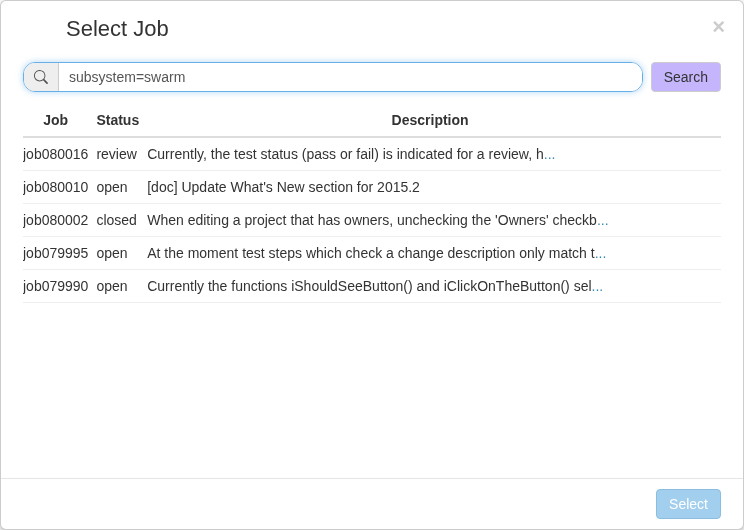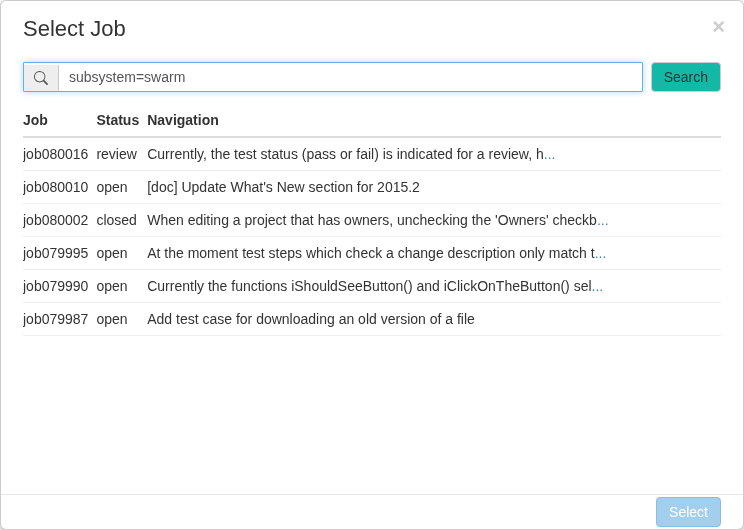--- a/index.html
+++ b/index.html
@@ -17,20 +17,21 @@
       box-shadow: 0 5px 15px rgba(0,0,0,0.3);
       display: flex;
       flex-direction: column;
       background: #fff;
     }
     .modal-header {
       padding: 15px 18px 12px 22px;
       display: flex;
       justify-content: space-between;
       align-items: flex-start;
+      margin-left: 43px;
     }
     .modal-title {
       font-size: 22px;
       font-weight: 500;
       color: #333;
     }
     .close-btn {
       color: #ccc;
       font-size: 22px;
       font-weight: bold;
@@ -49,44 +50,43 @@
     }
     .search-row {
       display: flex;
       gap: 8px;
       margin-bottom: 12px;
     }
     .input-group {
       display: flex;
       flex: 1;
       border: 1px solid #66afe9;
-      border-radius: 1px;
+      border-radius: 12px;
       box-shadow: 0 0 6px rgba(102,175,233,.5);
       overflow: hidden;
-      align-items: flex-end;
     }
     .input-addon {
       background: #eee;
       border-right: 1px solid #ccc;
       padding: 6px 10px;
       color: #555;
       display: flex;
       align-items: center;
     }
     .search-input {
       flex: 1;
       border: none;
       outline: none;
       padding: 6px 10px;
       font-size: 14px;
       color: #555;
     }
     .btn {
       border: 1px solid #ccc;
-      background: #14b8a6;
+      background: #c4b5fd;
       border-radius: 4px;
       padding: 6px 12px;
       font-size: 14px;
       color: #333;
       cursor: pointer;
     }
     .btn-primary {
       background: #a3cfee;
       border-color: #8bbde0;
       color: #fff;
@@ -94,21 +94,21 @@
     .table-wrap {
       flex: 1;
       overflow-y: scroll;
       border-bottom: 0;
     }
     table {
       width: 100%;
       border-collapse: collapse;
     }
     th {
-      text-align: left;
+      text-align: center;
       font-weight: bold;
       padding: 8px 8px 8px 0;
       border-bottom: 2px solid #ddd;
       color: #333;
     }
     td {
       padding: 8px 8px 8px 0;
       border-bottom: 1px solid #eee;
       color: #333;
       white-space: nowrap;
@@ -120,21 +120,21 @@
     td.col-desc {
       max-width: 1px;
       width: 100%;
       margin-left: 24px;
     }
     .ellips {
       color: #3a87ad;
     }
     .modal-footer {
       border-top: 1px solid #e5e5e5;
-      padding: 2px 22px;
+      padding: 10px 22px;
       display: flex;
       justify-content: flex-end;
       gap: 8px;
     }
     
     .table-wrap::-webkit-scrollbar { width: 12px; }
     .table-wrap::-webkit-scrollbar-thumb { background: #c1c1c1; border-radius: 6px; }
     .table-wrap::-webkit-scrollbar-track { background: #f5f5f5; }
   </style>
 </head>
@@ -158,21 +158,21 @@
       </div>
       <button class="btn">Search</button>
     </div>
 
     <div class="table-wrap">
       <table>
         <thead>
           <tr>
             <th>Job</th>
             <th>Status</th>
-            <th>Navigation</th>
+            <th>Description</th>
           </tr>
         </thead>
         <tbody id="tbody">
             <tr>
               <td class="col-job">job080016</td>
               <td class="col-status">review</td>
               <td class="col-desc"><span>Currently, the test status (pass or fail) is indicated for a review, h</span><span class="ellips">...</span></td>
             </tr>
             <tr>
               <td class="col-job">job080010</td>
@@ -186,25 +186,20 @@
             </tr>
             <tr>
               <td class="col-job">job079995</td>
               <td class="col-status">open</td>
               <td class="col-desc"><span>At the moment test steps which check a change description only match t</span><span class="ellips">...</span></td>
             </tr>
             <tr>
               <td class="col-job">job079990</td>
               <td class="col-status">open</td>
               <td class="col-desc"><span>Currently the functions iShouldSeeButton() and iClickOnTheButton() sel</span><span class="ellips">...</span></td>
-            </tr>
-            <tr>
-              <td class="col-job">job079987</td>
-              <td class="col-status">open</td>
-              <td class="col-desc"><span>Add test case for downloading an old version of a file</span></td>
             </tr>
           </tbody>
       </table>
     </div>
   </div>
 
   <div class="modal-footer">
     <button class="btn btn-primary">Select</button>
   </div>
 </div>

